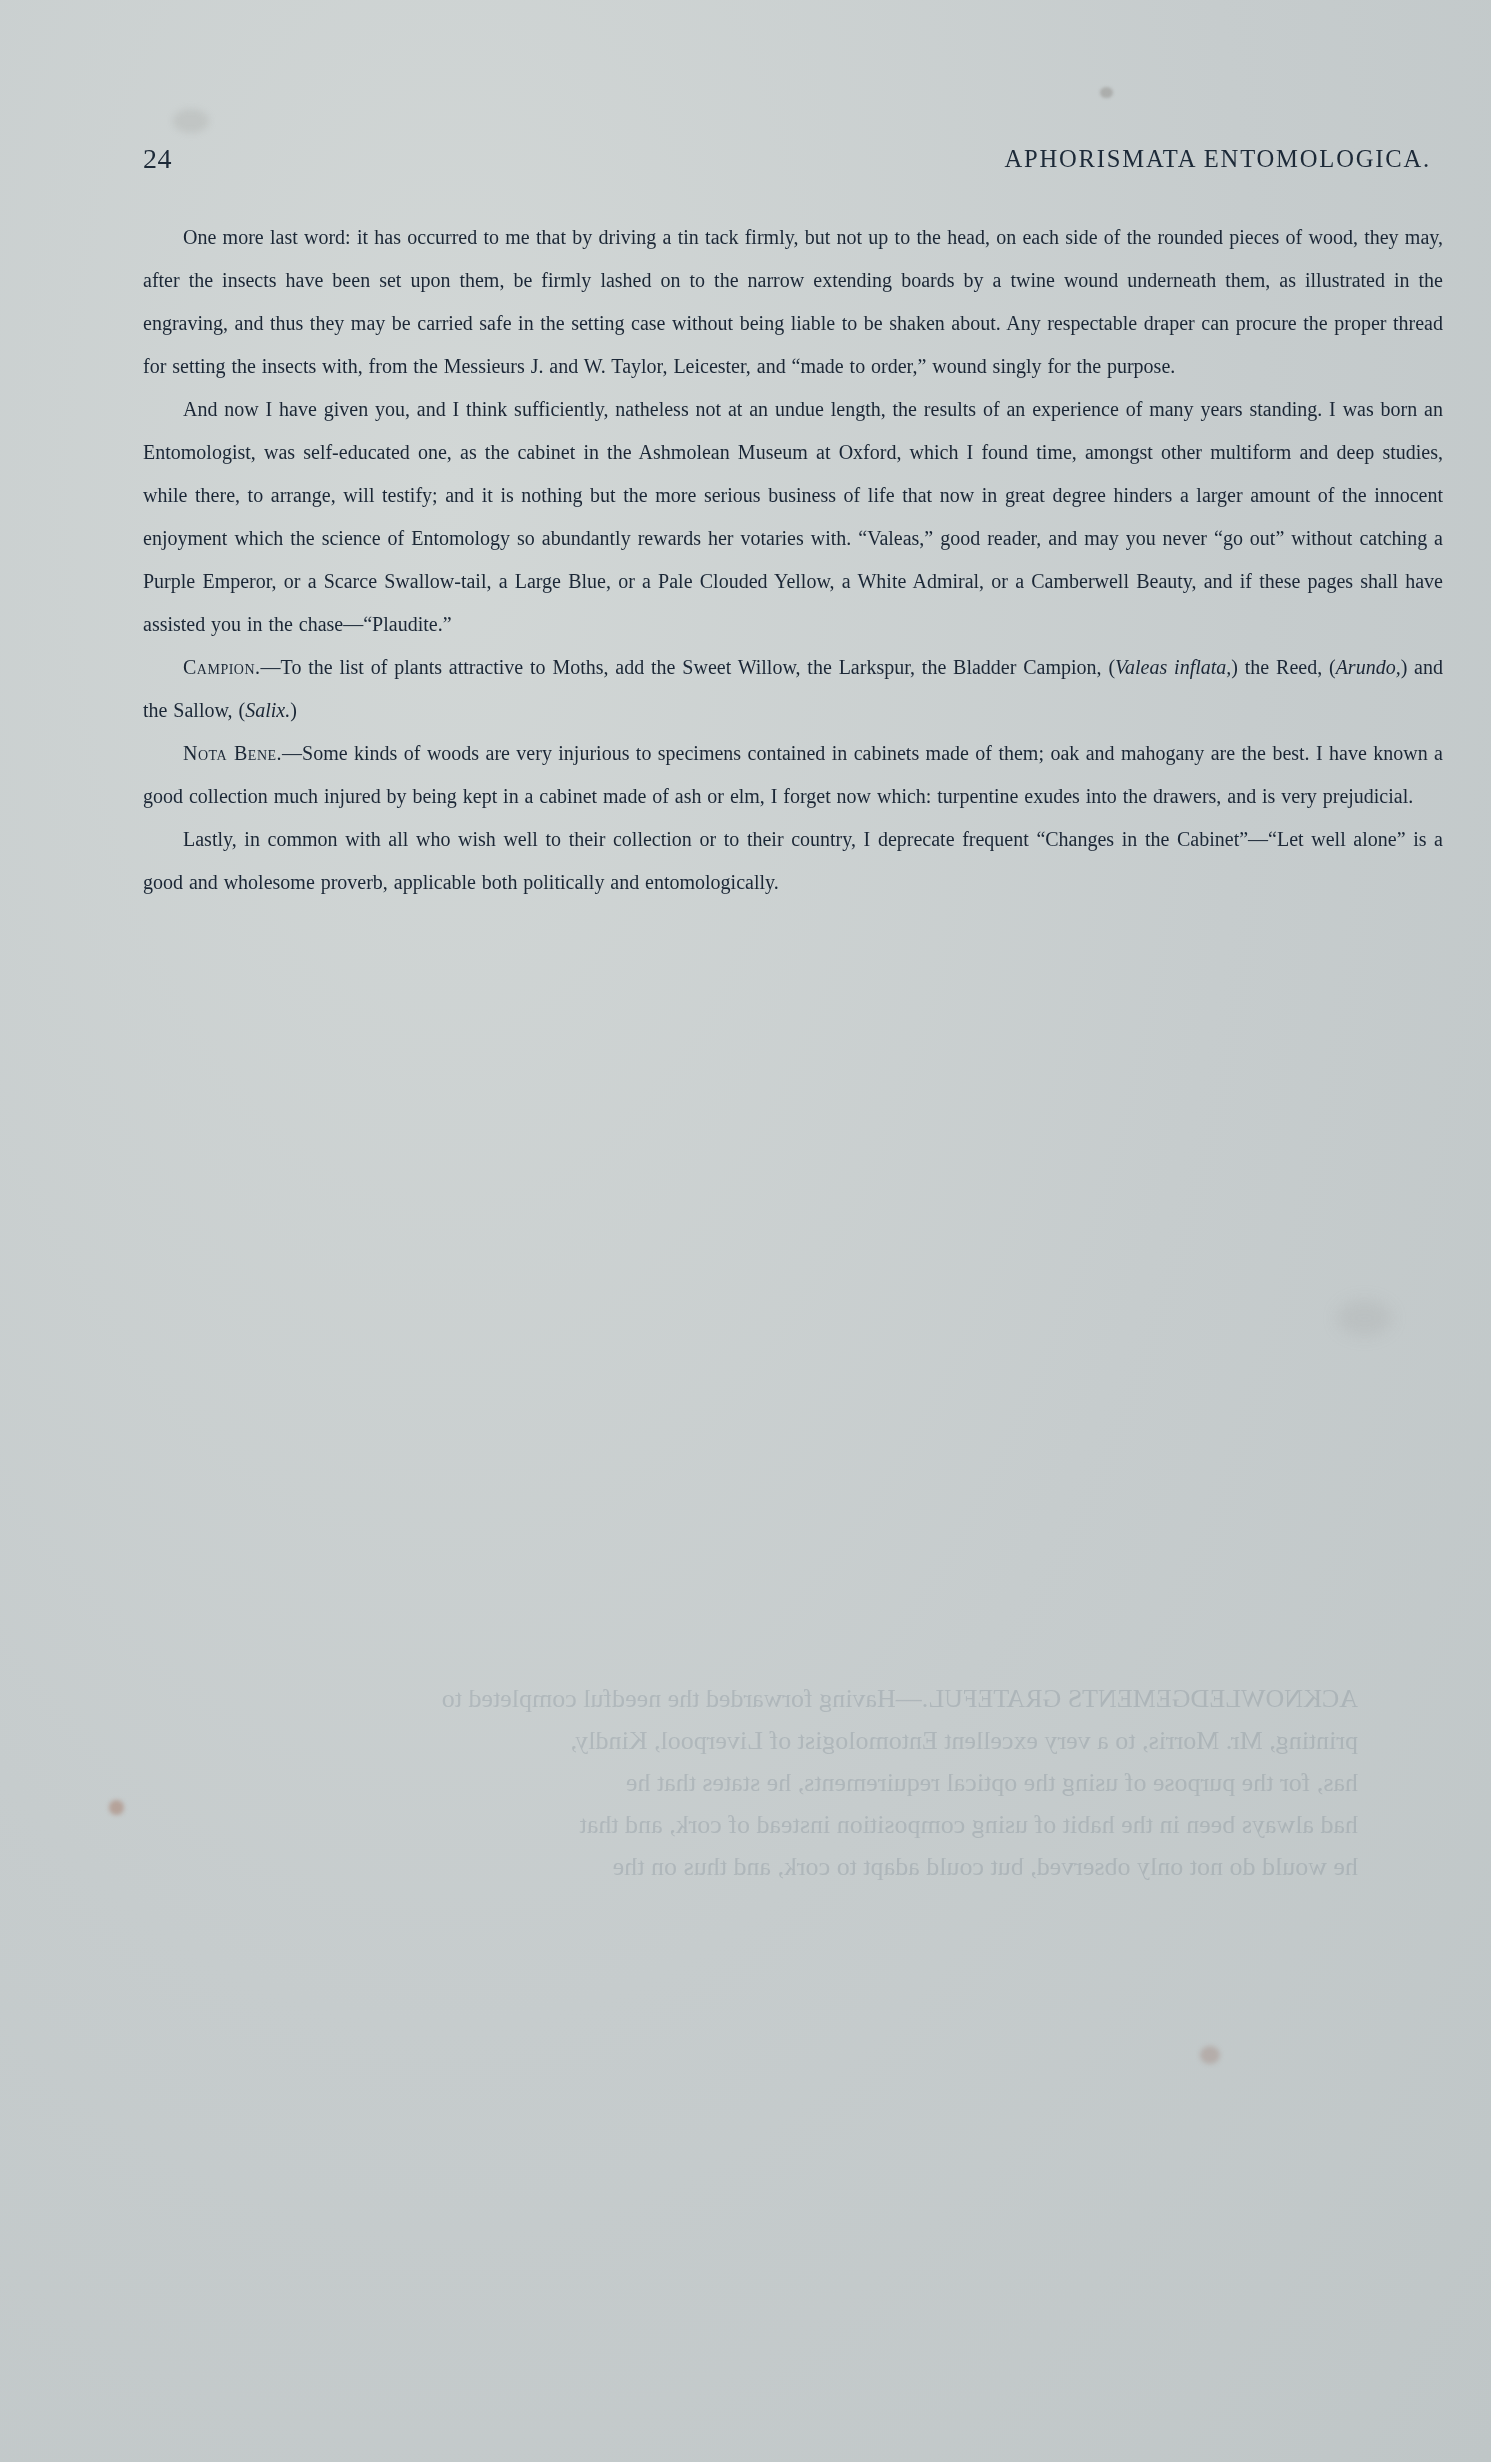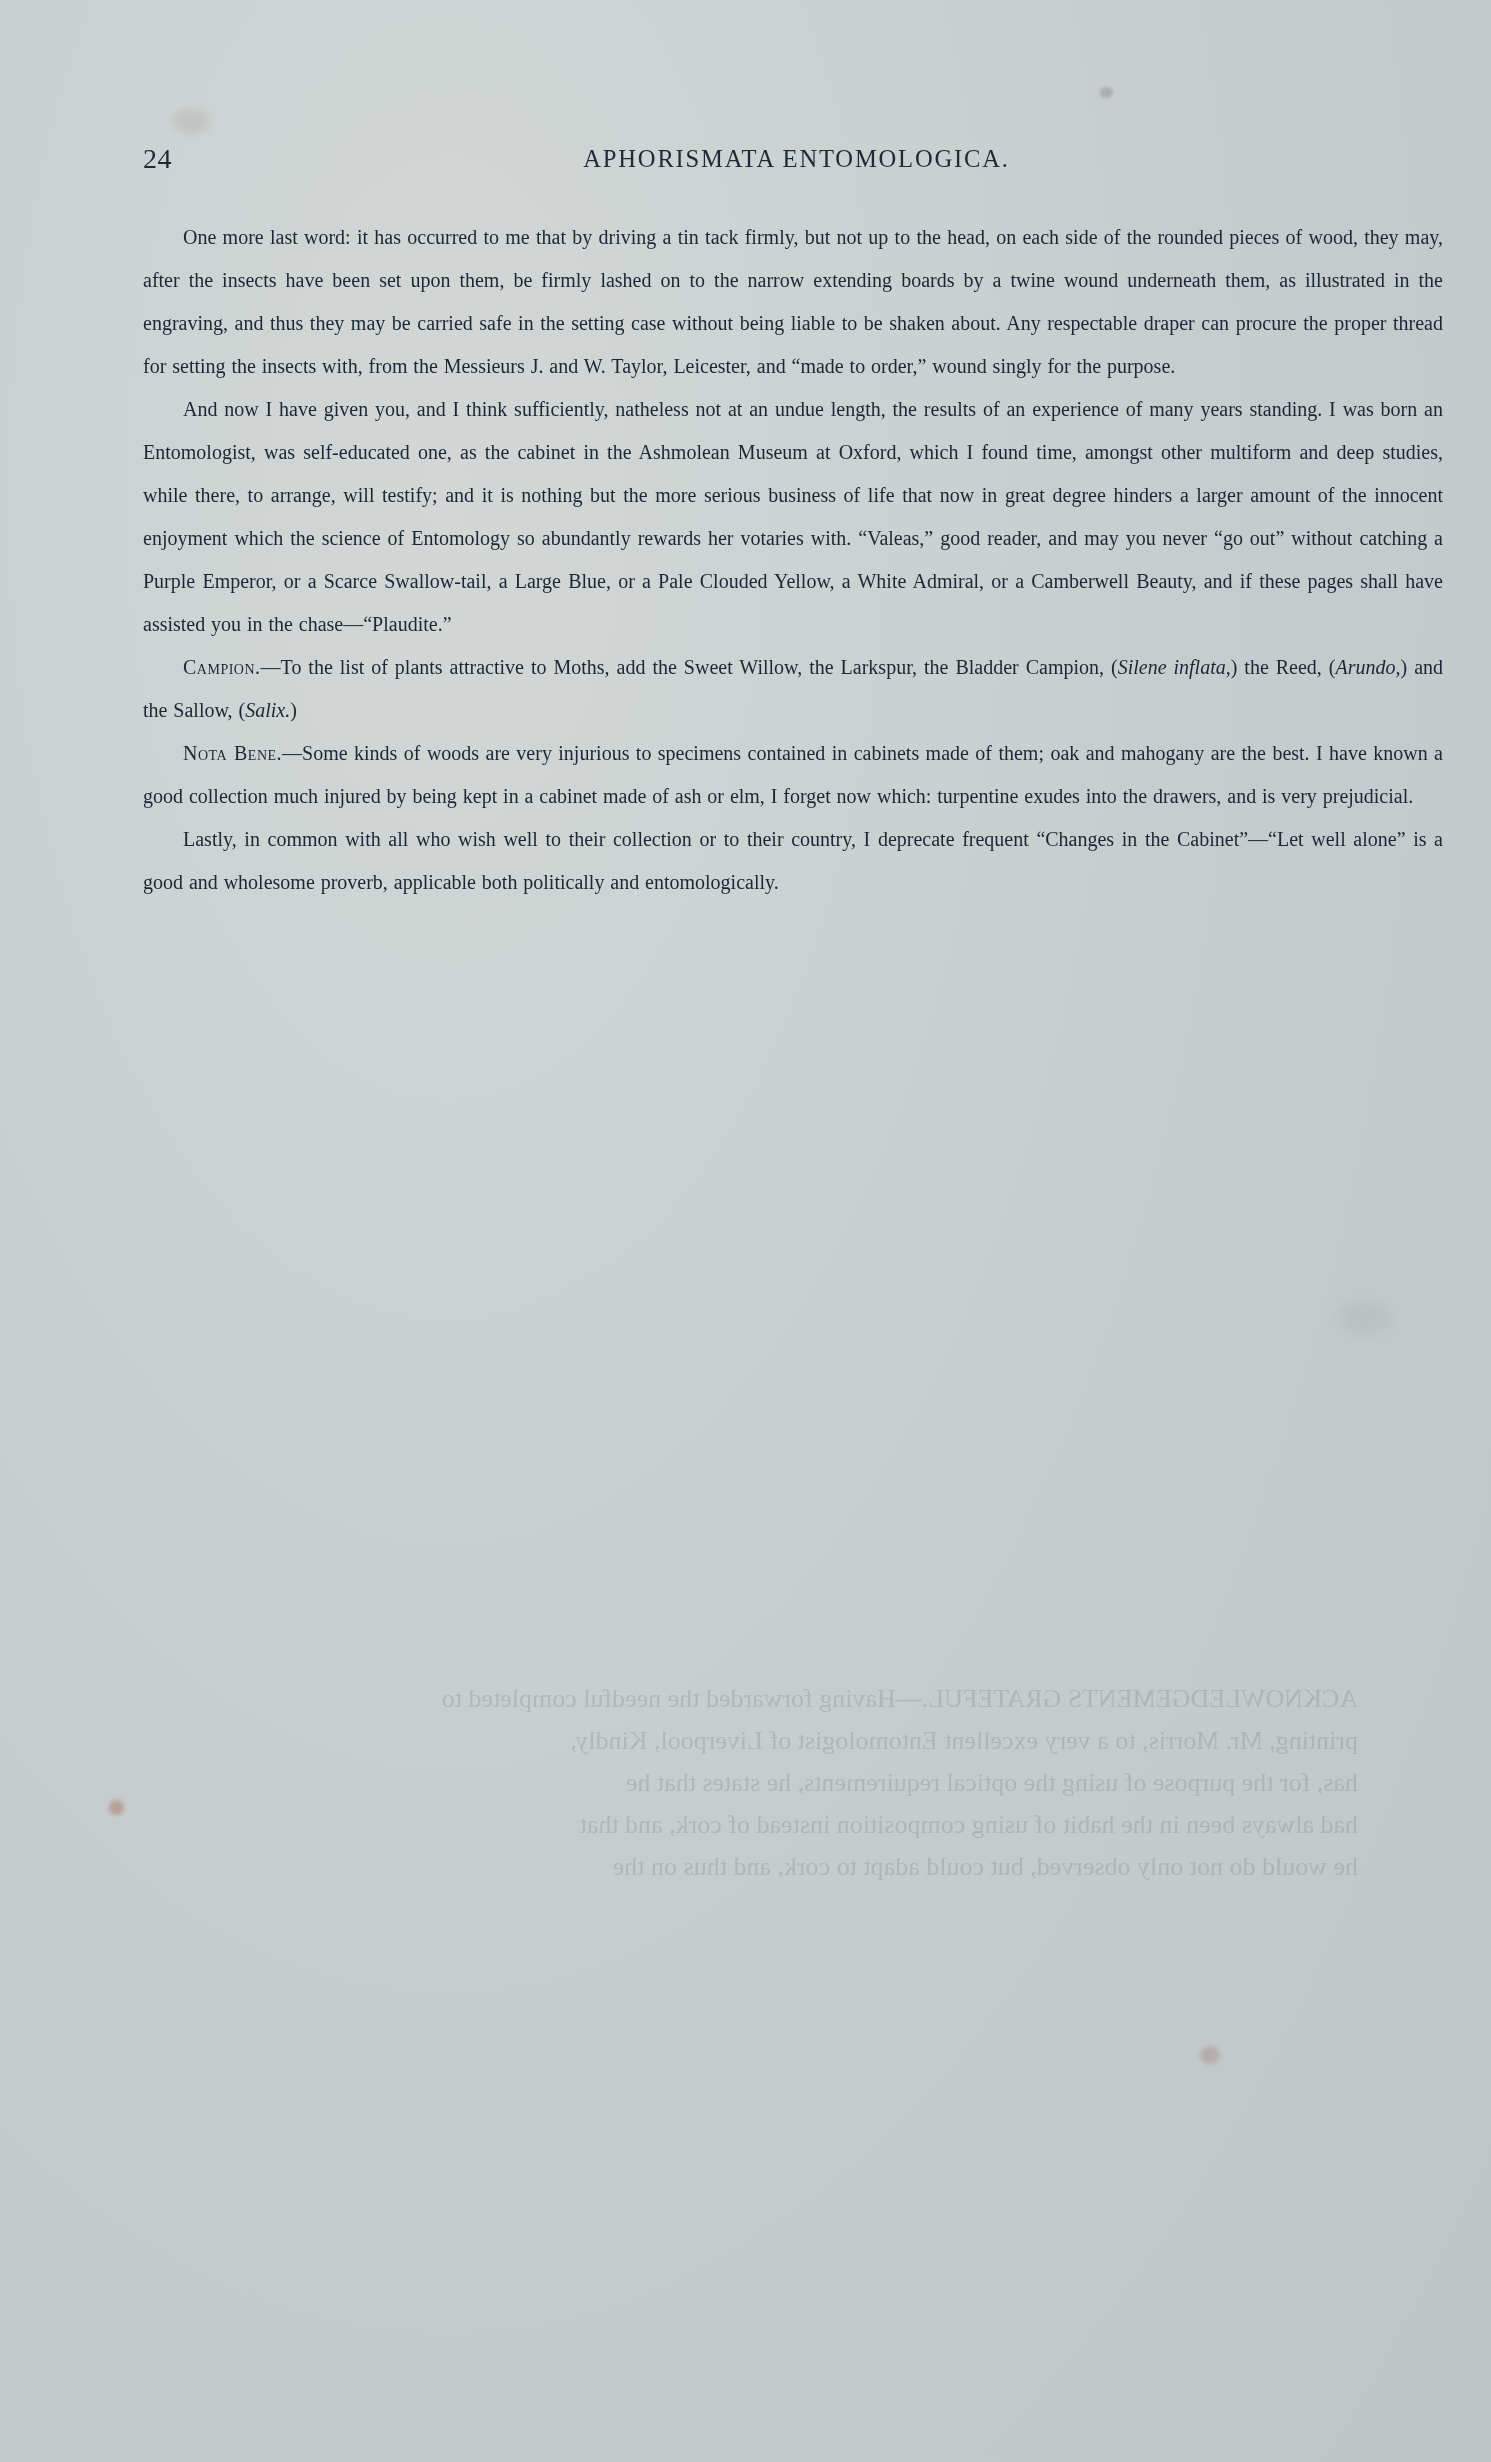--- a/index.html
+++ b/index.html
@@ -49,23 +49,23 @@
     position: absolute;
     left: 0;
     top: 7.3px;
     font-size: 28px;
     color: #1d2a38;
     letter-spacing: 0.5px;
   }
   .running-head {
     position: absolute;
     left: 0;
-    right: 4px;
+    right: 12px;
     top: 9px;
-    text-align: center;
+    text-align: right;
     font-size: 24.6px;
     letter-spacing: 1.8px;
     color: #1d2a38;
     padding-left: 11px;
   }
 
   p.body {
     margin: 0 0 0 0;
     font-size: 20px;
     line-height: 43px;
@@ -130,21 +130,21 @@
 
     <div class="header-row">
       <div class="folio">24</div>
       <div class="running-head">APHORISMATA ENTOMOLOGICA.</div>
     </div>
 
     <p class="body">One more last word: it has occurred to me that by driving a tin tack firmly, but not up to the head, on each side of the rounded pieces of wood, they may, after the insects have been set upon them, be firmly lashed on to the narrow extending boards by a twine wound underneath them, as illustrated in the engraving, and thus they may be carried safe in the setting case without being liable to be shaken about.  Any respectable draper can procure the proper thread for setting the insects with, from the Messieurs J. and W. Taylor, Leicester, and “made to order,” wound singly for the purpose.</p>
 
     <p class="body">And now I have given you, and I think sufficiently, natheless not at an undue length, the results of an experience of many years standing.  I was born an Entomologist, was self-educated one, as the cabinet in the Ashmolean Museum at Oxford, which I found time, amongst other multiform and deep studies, while there, to arrange, will testify; and it is nothing but the more serious business of life that now in great degree hinders a larger amount of the innocent enjoyment which the science of Entomology so abundantly rewards her votaries with.  “Valeas,” good reader, and may you never “go out” without catching a Purple Emperor, or a Scarce Swallow-tail, a Large Blue, or a Pale Clouded Yellow, a White Admiral, or a Camberwell Beauty, and if these pages shall have assisted you in the chase—“Plaudite.”</p>
 
-    <p class="body"><span class="smallcaps">Campion.</span><span>—To the list of plants attractive to Moths, add the Sweet Willow, the Larkspur, the Bladder Campion, (</span><span class="ital">Silene inflata,</span><span>) the Reed, (</span><span class="ital">Arundo,</span><span>) and the Sallow, (</span><span class="ital">Salix.</span><span>)</span></p>
+    <p class="body"><span class="smallcaps">Campion.</span><span>—To the list of plants attractive to Moths, add the Sweet Willow, the Larkspur, the Bladder Campion, (</span><span class="ital">Valeas inflata,</span><span>) the Reed, (</span><span class="ital">Arundo,</span><span>) and the Sallow, (</span><span class="ital">Salix.</span><span>)</span></p>
 
     <p class="body"><span class="smallcaps">Nota Bene.</span><span>—Some kinds of woods are very injurious to specimens contained in cabinets made of them; oak and mahogany are the best.  I have known a good collection much injured by being kept in a cabinet made of ash or elm, I forget now which: turpentine exudes into the drawers, and is very prejudicial.</span></p>
 
     <p class="body">Lastly, in common with all who wish well to their collection or to their country, I deprecate frequent “Changes in the Cabinet”—“Let well alone” is a good and wholesome proverb, applicable both politically and entomologically.</p>
 
   </div>
 </div>
 
 
 </body></html>

